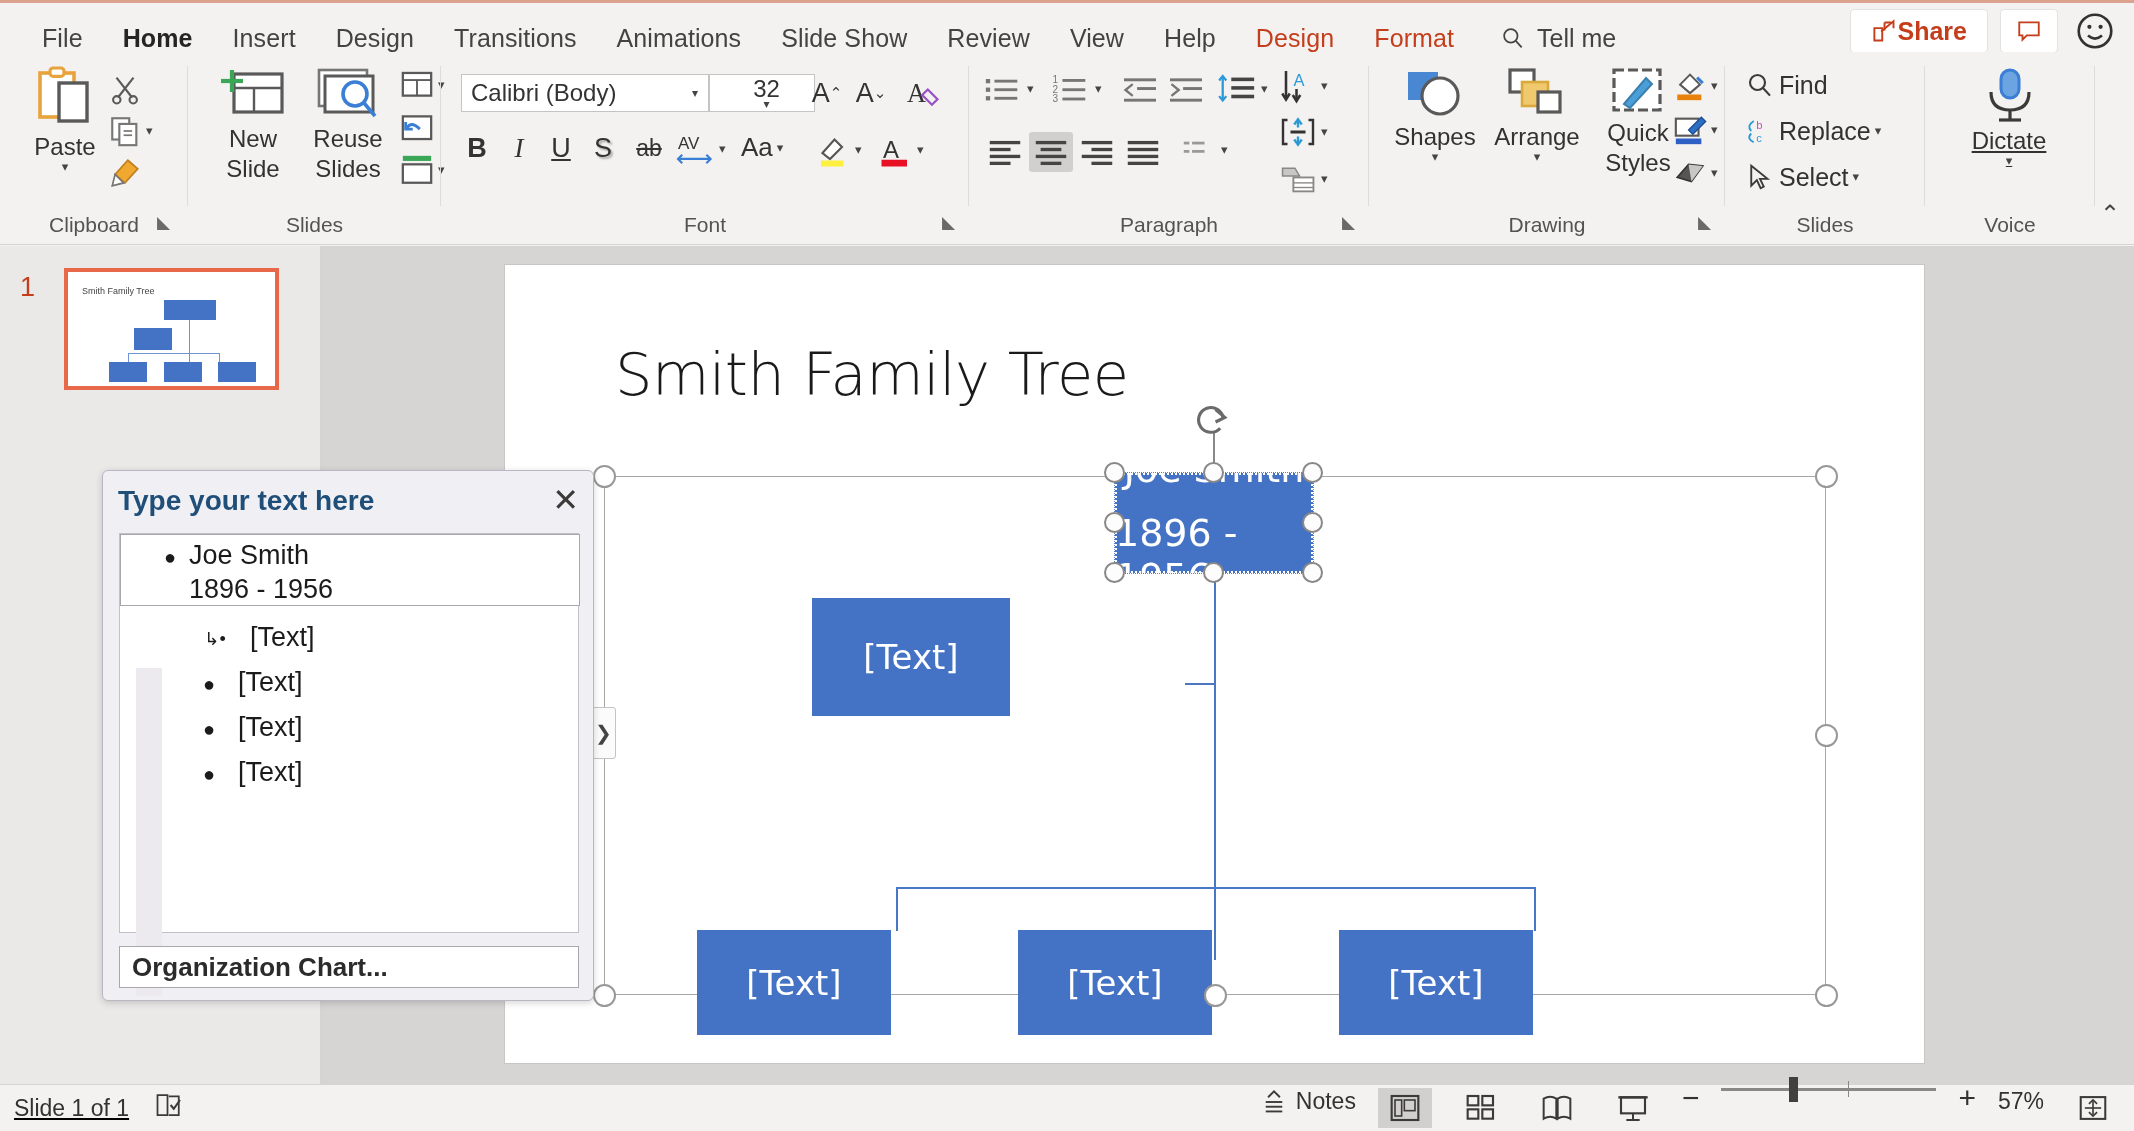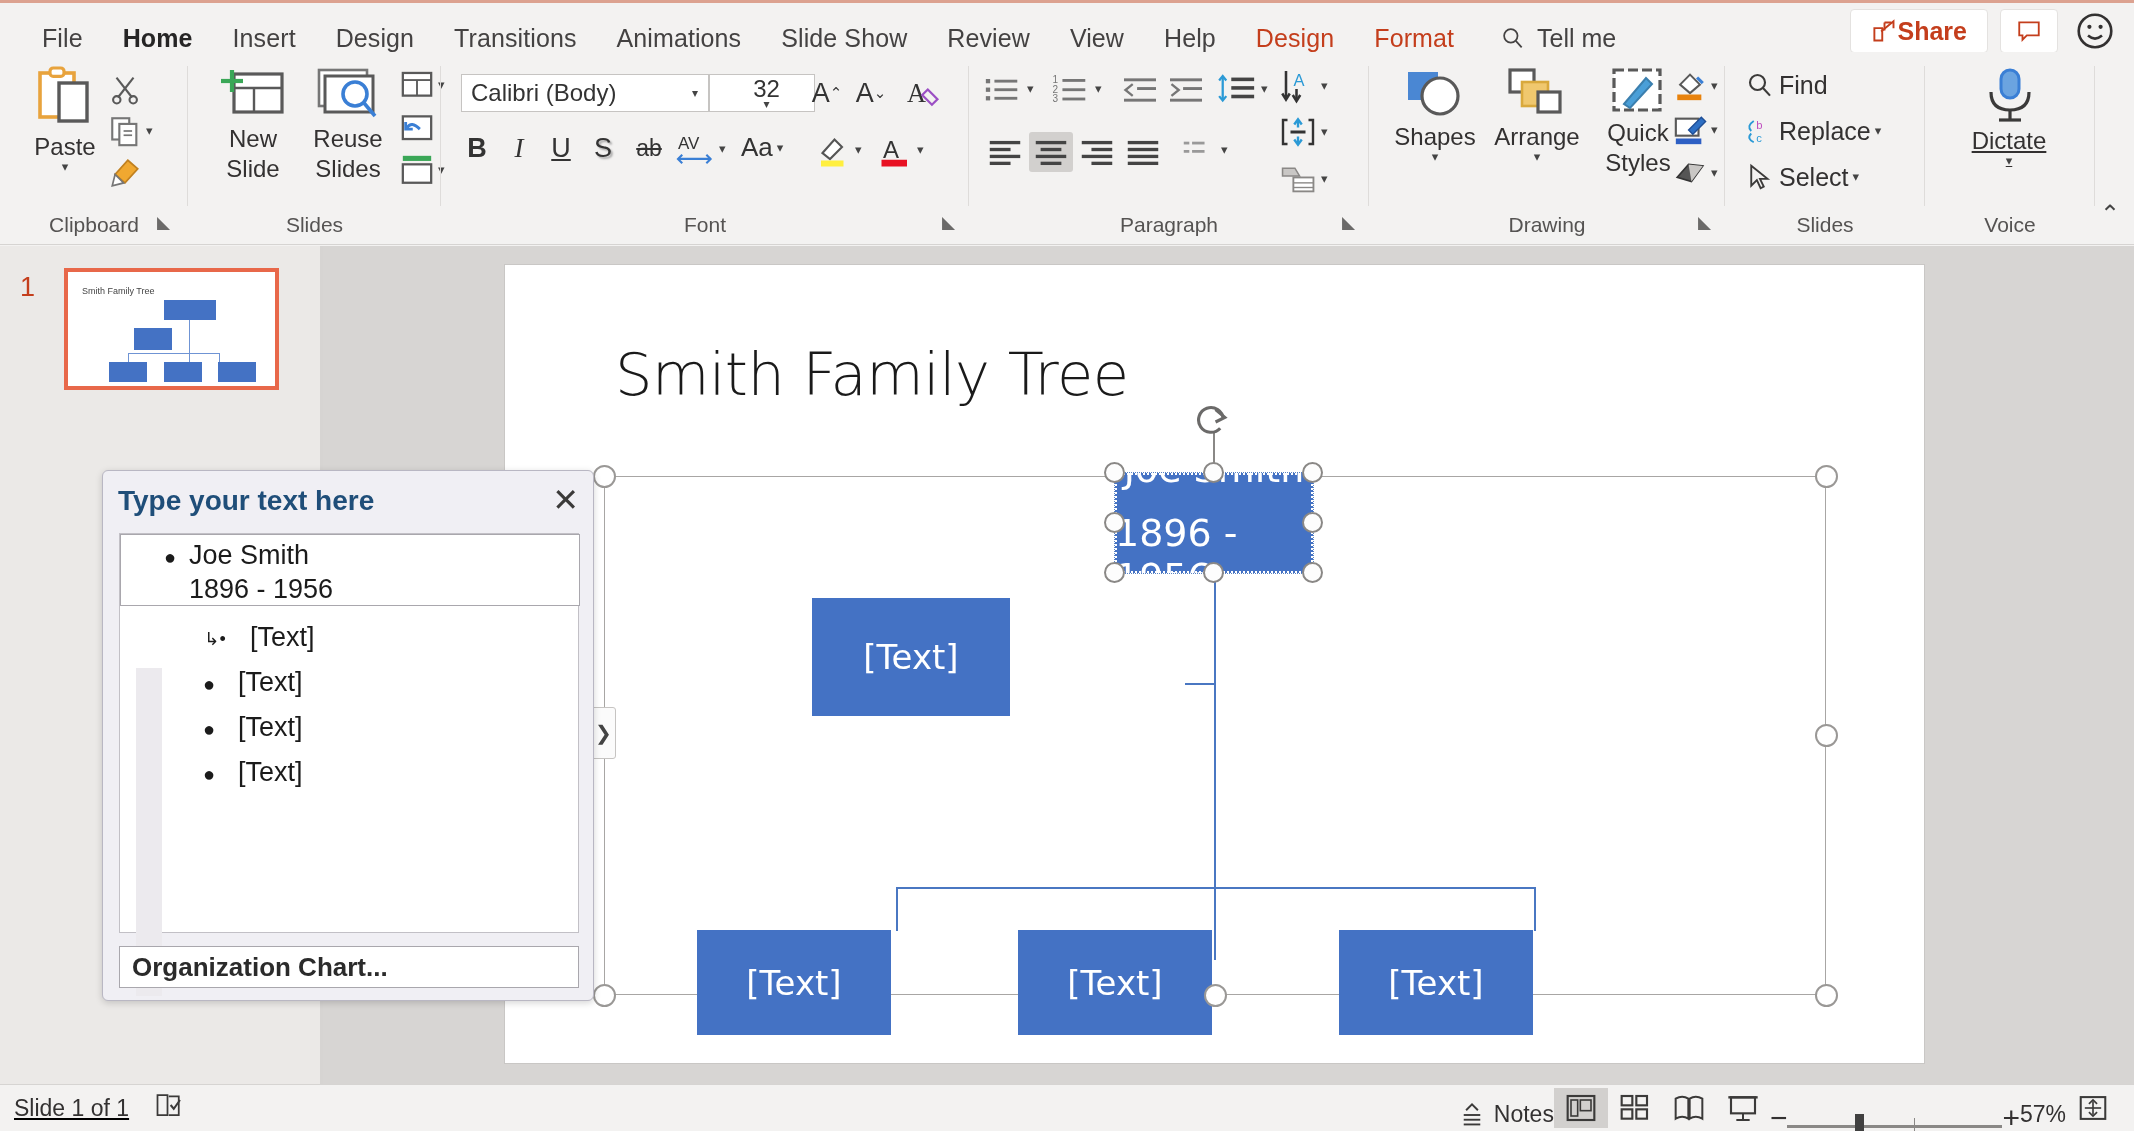--- a/index.html
+++ b/index.html
@@ -152,21 +152,21 @@
   }
   .tp-gutter { position:absolute; left:16px; top:134px; width:26px; height:328px; background:#eceaee; }
 
   
   .statusbar {
     position:absolute; left:0; bottom:0; width:2134px; height:47px;
     background:#f3f2f1; border-top:1px solid #d6d4d2;
     display:flex; align-items:center;text-decoration:underline;
   }
   .sb-left { display:flex; align-items:center; gap:26px; padding-left:14px; font-size:23px; color:#333131;}
-  .sb-right { position:absolute; right:14px; display:flex; align-items:flex-end; font-size:23px; color:#333131;}
+  .sb-right { position:absolute; right:14px; display:flex; align-items:flex-start; gap:22px; font-size:23px; color:#333131;}
   .vbtn { width:54px; height:40px; display:flex; align-items:center; justify-content:center; }
   .vbtn.active { background:#d2d0ce; }
   .zoomtrack { position:relative; width:215px; height:3px; background:#8a8886; }
   .zoomthumb { position:absolute; left:68px; top:-11px; width:9px; height:25px; background:#404040;}
   .zoomtick { position:absolute; left:127px; top:-7px; width:1px; height:16px; background:#8a8886;}
 </style>
 </head>
 <body>
 
 <div class="app">

